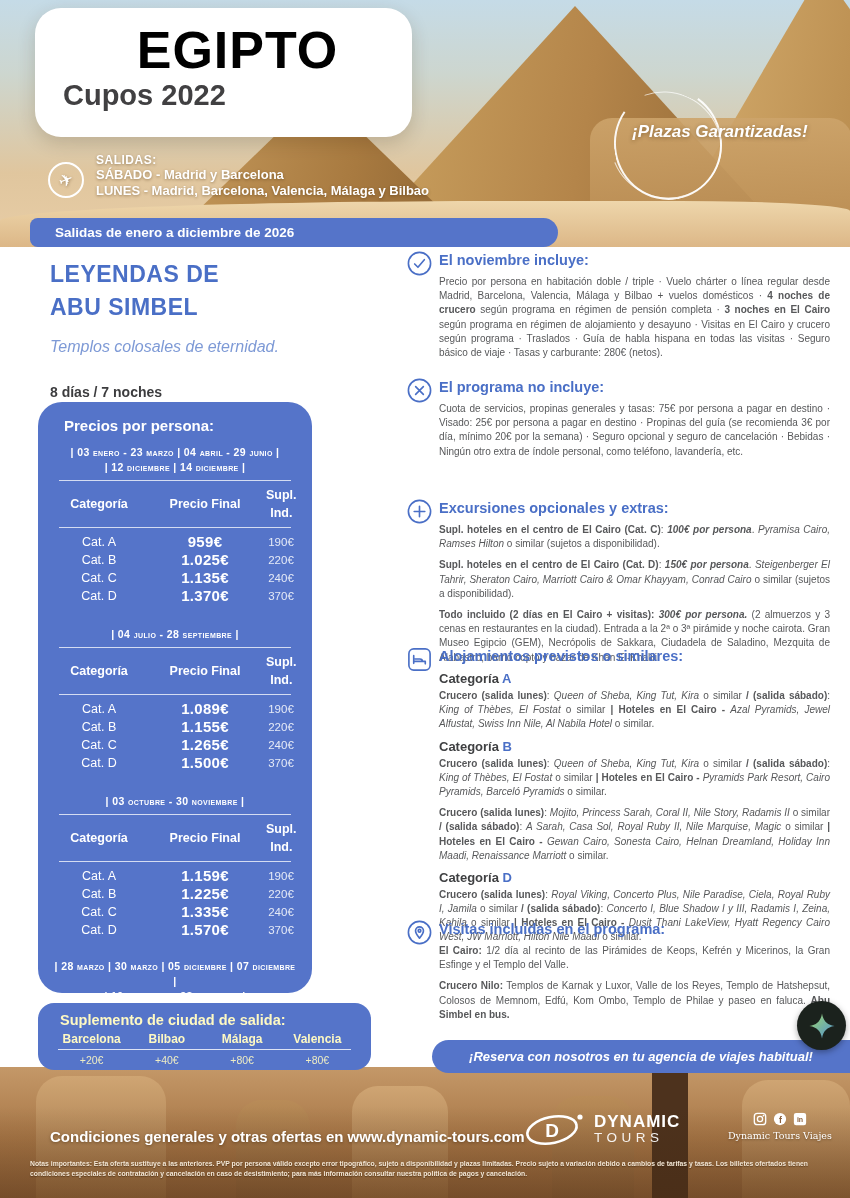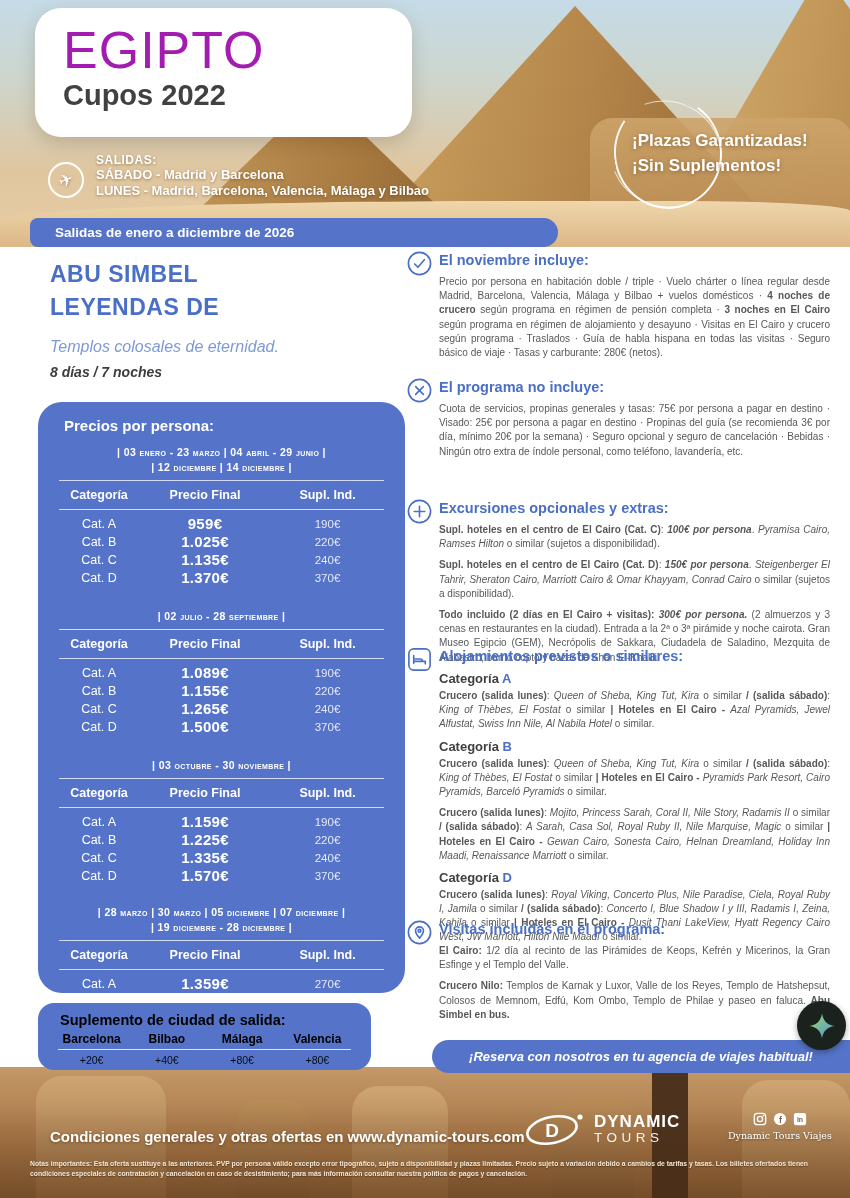--- a/index.html
+++ b/index.html
@@ -20,24 +20,24 @@
   .pyr3 { left:160px; top:92px; width:320px; height:155px;
           background:linear-gradient(100deg,#c79c5e 0%,#a87a40 60%,#8a6232 100%);
           clip-path:polygon(50% 0,100% 100%,0 100%); }
   .sphinx { position:absolute; left:590px; top:118px; width:262px; height:129px;
             background:linear-gradient(180deg,#cda46b 0%,#b88a50 100%); border-radius:22px 22px 0 0; opacity:.9; }
   .sand { position:absolute; left:0; bottom:0; width:100%; height:46px;
           background:linear-gradient(180deg,#eed6ab 0%,#dcb787 100%); border-radius:60% 20% 0 0/20px 10px 0 0; }
 
   .title-card { position:absolute; left:35px; top:8px; width:377px; height:129px; background:#ffffff;
                 border-radius:26px; padding:16px 0 0 28px; box-shadow:0 6px 18px rgba(60,40,10,.18); z-index:4; }
-  .egipto { font-size:52px; font-weight:400; letter-spacing:1px; color:#a21caf; line-height:1.0; }
+  .egipto { font-size:52px; font-weight:700; letter-spacing:1px; color:#000000; line-height:1.0;text-align:center; }
   .cupos  { font-size:29px; font-weight:800; color:#414042; margin-top:3px; }
 
-  .badge { position:absolute; left:600px; top:95px; width:250px; height:120px; z-index:5; color:#fff; }
+  .badge { position:absolute; left:600px; top:86px; width:250px; height:120px; z-index:5; color:#fff;font-style:italic; }
   .badge-circle { position:absolute; left:14px; top:2px; width:108px; height:112px; border:2px solid rgba(255,255,255,.92);
                   border-radius:50%; transform:rotate(-10deg); border-top-color:transparent; }
   .badge-circle2 { position:absolute; left:10px; top:6px; width:112px; height:106px; border:1.5px solid rgba(255,255,255,.7);
                   border-radius:50%; transform:rotate(24deg); border-left-color:transparent; }
   .badge-text { position:absolute; left:32px; top:34px; font-size:17px; font-weight:800; line-height:1.45;
                 text-shadow:0 1px 4px rgba(70,45,10,.45); white-space:nowrap; }
 
   .salidas { position:absolute; left:48px; top:153px; z-index:5; color:#fff; text-shadow:0 1px 3px rgba(70,45,10,.45); }
   .plane-circle { position:absolute; left:0; top:9px; width:36px; height:36px; border:2.5px solid #fff; border-radius:50%;
                   display:flex; align-items:center; justify-content:center; }
@@ -46,36 +46,36 @@
   .salidas-title { font-size:12px; font-weight:800; letter-spacing:.5px; }
   .salidas-line  { font-size:13px; font-weight:700; line-height:1.22; }
 
   .season-bar { position:absolute; left:30px; top:218px; width:528px; height:29px; background:#5574c9; z-index:6;
                 border-radius:8px 15px 15px 8px; color:#fff; font-size:13.5px; font-weight:700; line-height:29px; padding-left:25px; }
 
   
   .left-head { position:absolute; left:50px; top:258px; width:330px; }
   .prod-title { font-size:23px; font-weight:800; letter-spacing:.5px; color:#4a6fc6; line-height:1.45; }
   .tagline { margin-top:13px; font-size:16px; font-style:italic; color:#7e9ad6; }
-  .duration { margin-top:8px; font-size:14px; font-weight:700; font-style:italic; color:#3c3c3e; }
-
-  .prices-box { position:absolute; left:38px; top:402px; width:367px; height:591px; background:#5574c9;
+  .duration { margin-top:28px; font-size:14px; font-weight:700; color:#3c3c3e; }
+
+  .prices-box { position:absolute; left:38px; top:402px; width:274px; height:591px; background:#5574c9;
                 border-radius:24px; padding:15px 16px 0; color:#fff; }
   .prices-title { font-size:15px; font-weight:800; padding-left:10px; }
   .ptable { margin-top:11px; }
   .pdates { text-align:center; font-size:10.5px; font-weight:700; font-variant:small-caps; letter-spacing:.4px; line-height:15px; }
   .prule { border:none; border-top:1px solid rgba(255,255,255,.75); margin:5px 5px; }
   .prow { display:grid; grid-template-columns:90px 122px 1fr; align-items:center; line-height:18px; text-align:center; }
   .phead { font-size:12.5px; font-weight:600; }
   .pcat { font-size:12.5px; }
   .pprice { font-size:15px; font-weight:800; letter-spacing:.3px; }
   .psup { font-size:11.5px; opacity:.85; }
 
   .suplemento-box { position:absolute; left:38px; top:1003px; width:333px; height:67px; background:#5574c9;
-                    border-radius:16px; padding:9px 16px 0; color:#000000; z-index:4; }
+                    border-radius:16px; padding:9px 16px 0; color:#fef9c3; z-index:4; }
   .sup-title { font-size:14.5px; font-weight:800; padding-left:6px; }
   .sup-grid { display:grid; grid-template-columns:1fr 1fr 1fr 1fr; text-align:center; margin-top:4px; }
   .sup-city { font-size:12px; font-weight:600; }
   .sup-rule { border:none; border-top:1px solid rgba(255,255,255,.8); margin:3px 4px 4px; }
   .sup-val { font-size:10.5px; opacity:.9; }
 
   
   .sec { position:absolute; left:406px; width:424px; padding-left:33px; }
   .sec-icon { position:absolute; left:0; top:-2px; width:27px; height:27px; }
   .sec-icon svg { width:27px; height:27px; stroke:#4a6fc6; fill:none; stroke-width:1.7; stroke-linecap:round; stroke-linejoin:round; }
@@ -137,41 +137,40 @@
   <div class="title-card">
     <div class="egipto">EGIPTO</div>
     <div class="cupos">Cupos 2022</div>
   </div>
 
   <div class="badge">
     <div class="badge-circle"></div>
     <div class="badge-circle2"></div>
     <div class="badge-text">
       <div>¡Plazas Garantizadas!</div>
-      <div>¡Sin Suplementos!</div>
     </div>
   </div>
 
   <div class="salidas">
     <div class="plane-circle">
         <span class="plane-glyph">✈</span>
       </div>
     <div class="salidas-text">
       <div class="salidas-title">SALIDAS:</div>
       <div class="salidas-line">SÁBADO -  Madrid y Barcelona</div>
       <div class="salidas-line">LUNES - Madrid, Barcelona, Valencia, Málaga y Bilbao</div>
     </div>
   </div>
 
   <div class="season-bar">Salidas de enero a diciembre de 2026</div>
 
   <div class="left-head">
     <div class="prod-title">
+      <div>LEYENDAS DE</div>
       <div>ABU SIMBEL</div>
-      <div>LEYENDAS DE</div>
     </div>
     <div class="tagline">Templos colosales de eternidad.</div>
     <div class="duration">8 días / 7 noches</div>
   </div>
 
   <div class="prices-box">
     <div class="prices-title">Precios por persona:</div>
 
     <div class="ptable">
       <div class="pdates">
@@ -202,21 +201,21 @@
       </div>
       <div class="prow">
         <span class="pcat">Cat. D</span>
         <span class="pprice">1.370€</span>
         <span class="psup">370€</span>
       </div>
     </div>
 
     <div class="ptable" style="margin-top:22px;">
       <div class="pdates">
-        <div>| 02 julio - 28 septiembre |</div>
+        <div>| 04 julio - 28 septiembre |</div>
       </div>
       <div class="prule"></div>
       <div class="prow phead">
         <span>Categoría</span>
         <span>Precio Final</span>
         <span>Supl. Ind.</span>
       </div>
       <div class="prule"></div>
       <div class="prow">
         <span class="pcat">Cat. A</span>

